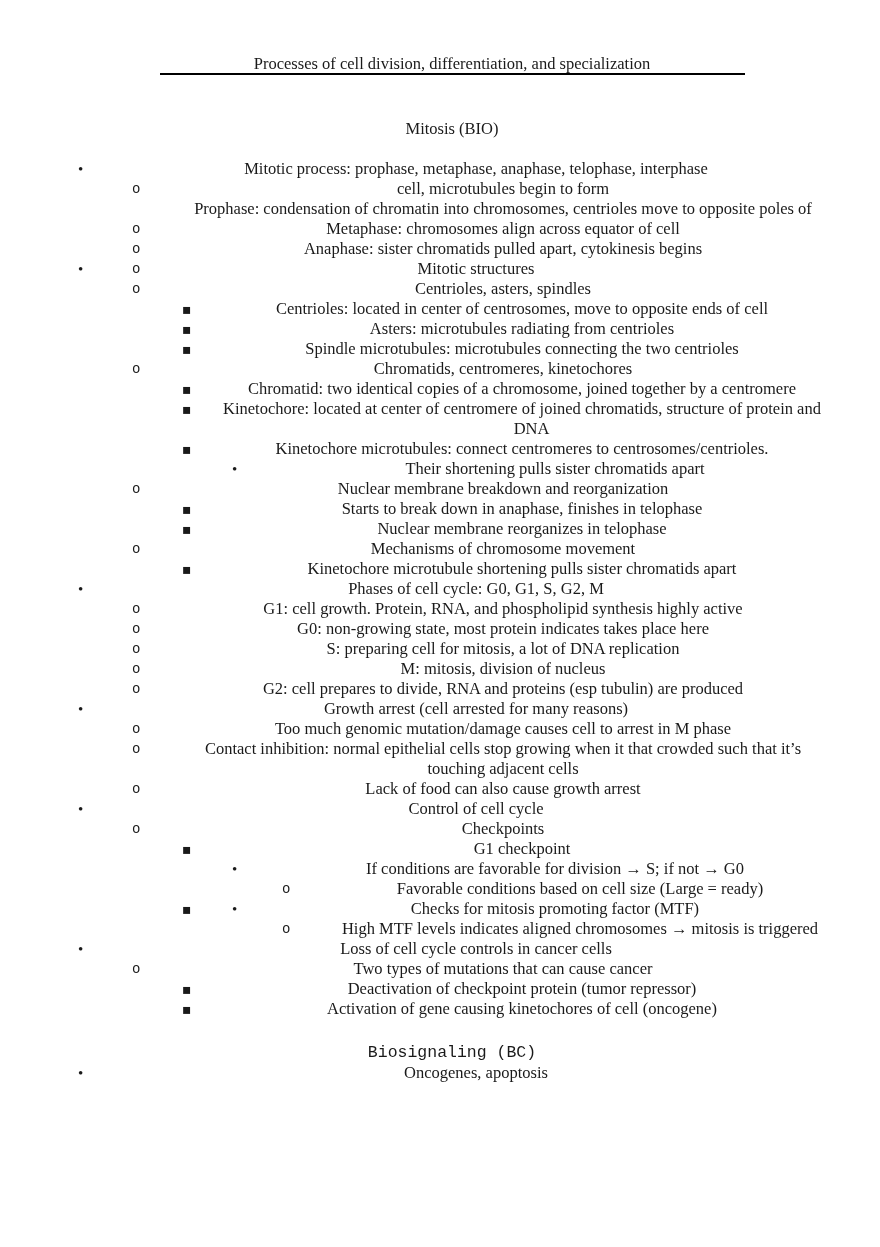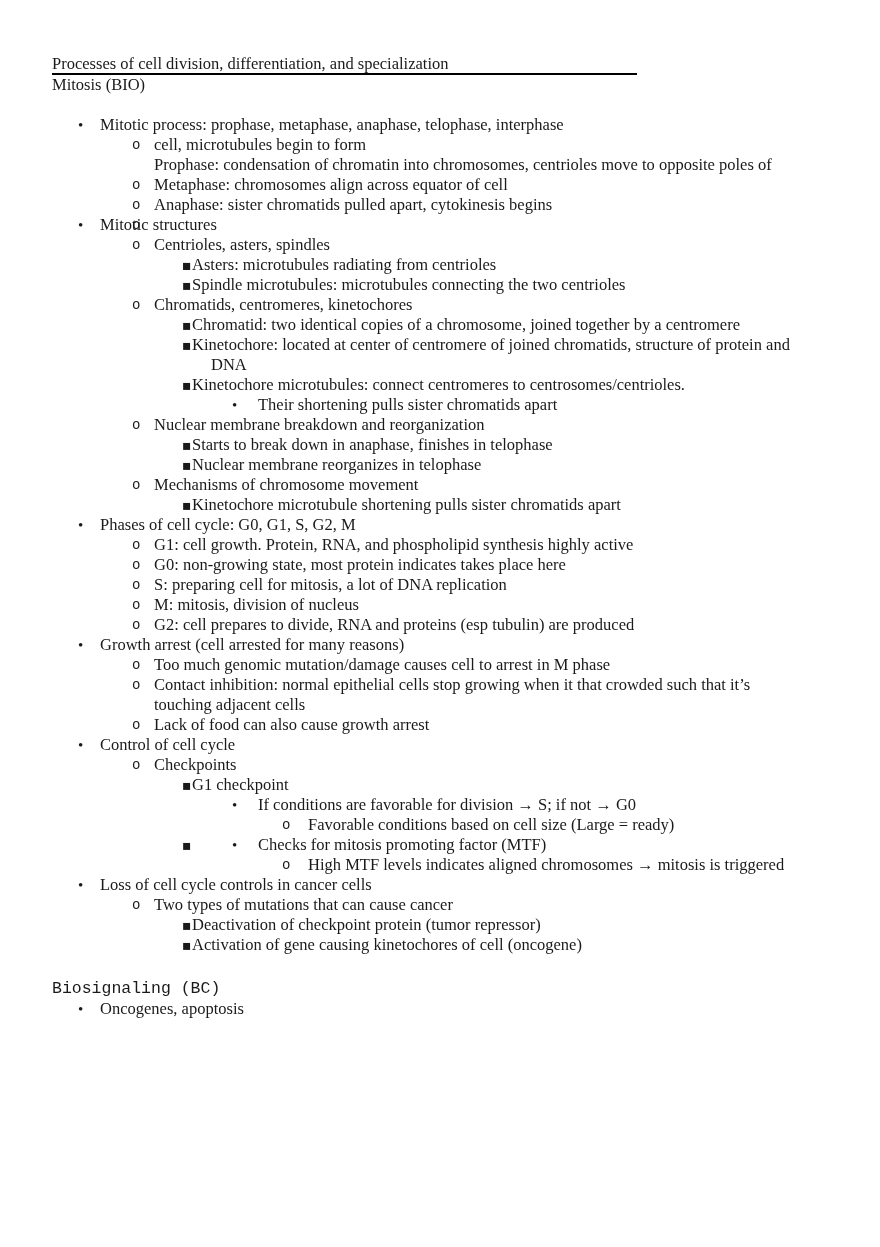--- a/index.html
+++ b/index.html
@@ -8,30 +8,30 @@
     width: 880px;
     height: 1247px;
     margin: 0 auto;
     background: #ffffff;
     font-family: "Liberation Serif", serif;
     font-size: 16.5px;
     line-height: 20px;
     color: #1a1a1a;
     overflow: hidden;
   }
-  .content { padding: 54px 28px 0 52px; }
+  .content { padding: 54px 28px 0 52px; text-align: center; }
 
   .doc-title {
     display: inline-block;
     width: 585px;
     height: 19px;
     border-bottom: 2px solid #000000;
     white-space: nowrap;
   }
-  .doc-subtitle { height: 20px; }
+  .doc-subtitle { height: 20px; margin-top: 44px; }
   .spacer-line { height: 20px; }
 
   .list { }
   .item { position: relative; }
   .item .marker { position: absolute; top: 0; }
 
   .lv1 { padding-left: 48px; }  .lv1 .marker { left: 26px; }
   .lv2 { padding-left: 102px; } .lv2 .marker { left: 80px; }
   .lv3 { padding-left: 140px; } .lv3 .marker { left: 130px; }
   .lv4 { padding-left: 206px; } .lv4 .marker { left: 180px; }
@@ -102,20 +102,23 @@
 
   <div class="item lv2">
     <span class="marker circ">o</span>
     <div class="text">
             <div class="tline">Centrioles, asters, spindles</div>
           </div>
   </div>
 
   <div class="item lv3">
     <span class="marker sq">▪</span>
+    <div class="text">
+            <div class="tline">Centrioles: located in center of centrosomes, move to opposite ends of cell</div>
+          </div>
   </div>
 
   <div class="item lv3">
     <span class="marker sq">▪</span>
     <div class="text">
             <div class="tline">Asters: microtubules radiating from centrioles</div>
           </div>
   </div>
 
   <div class="item lv3">

